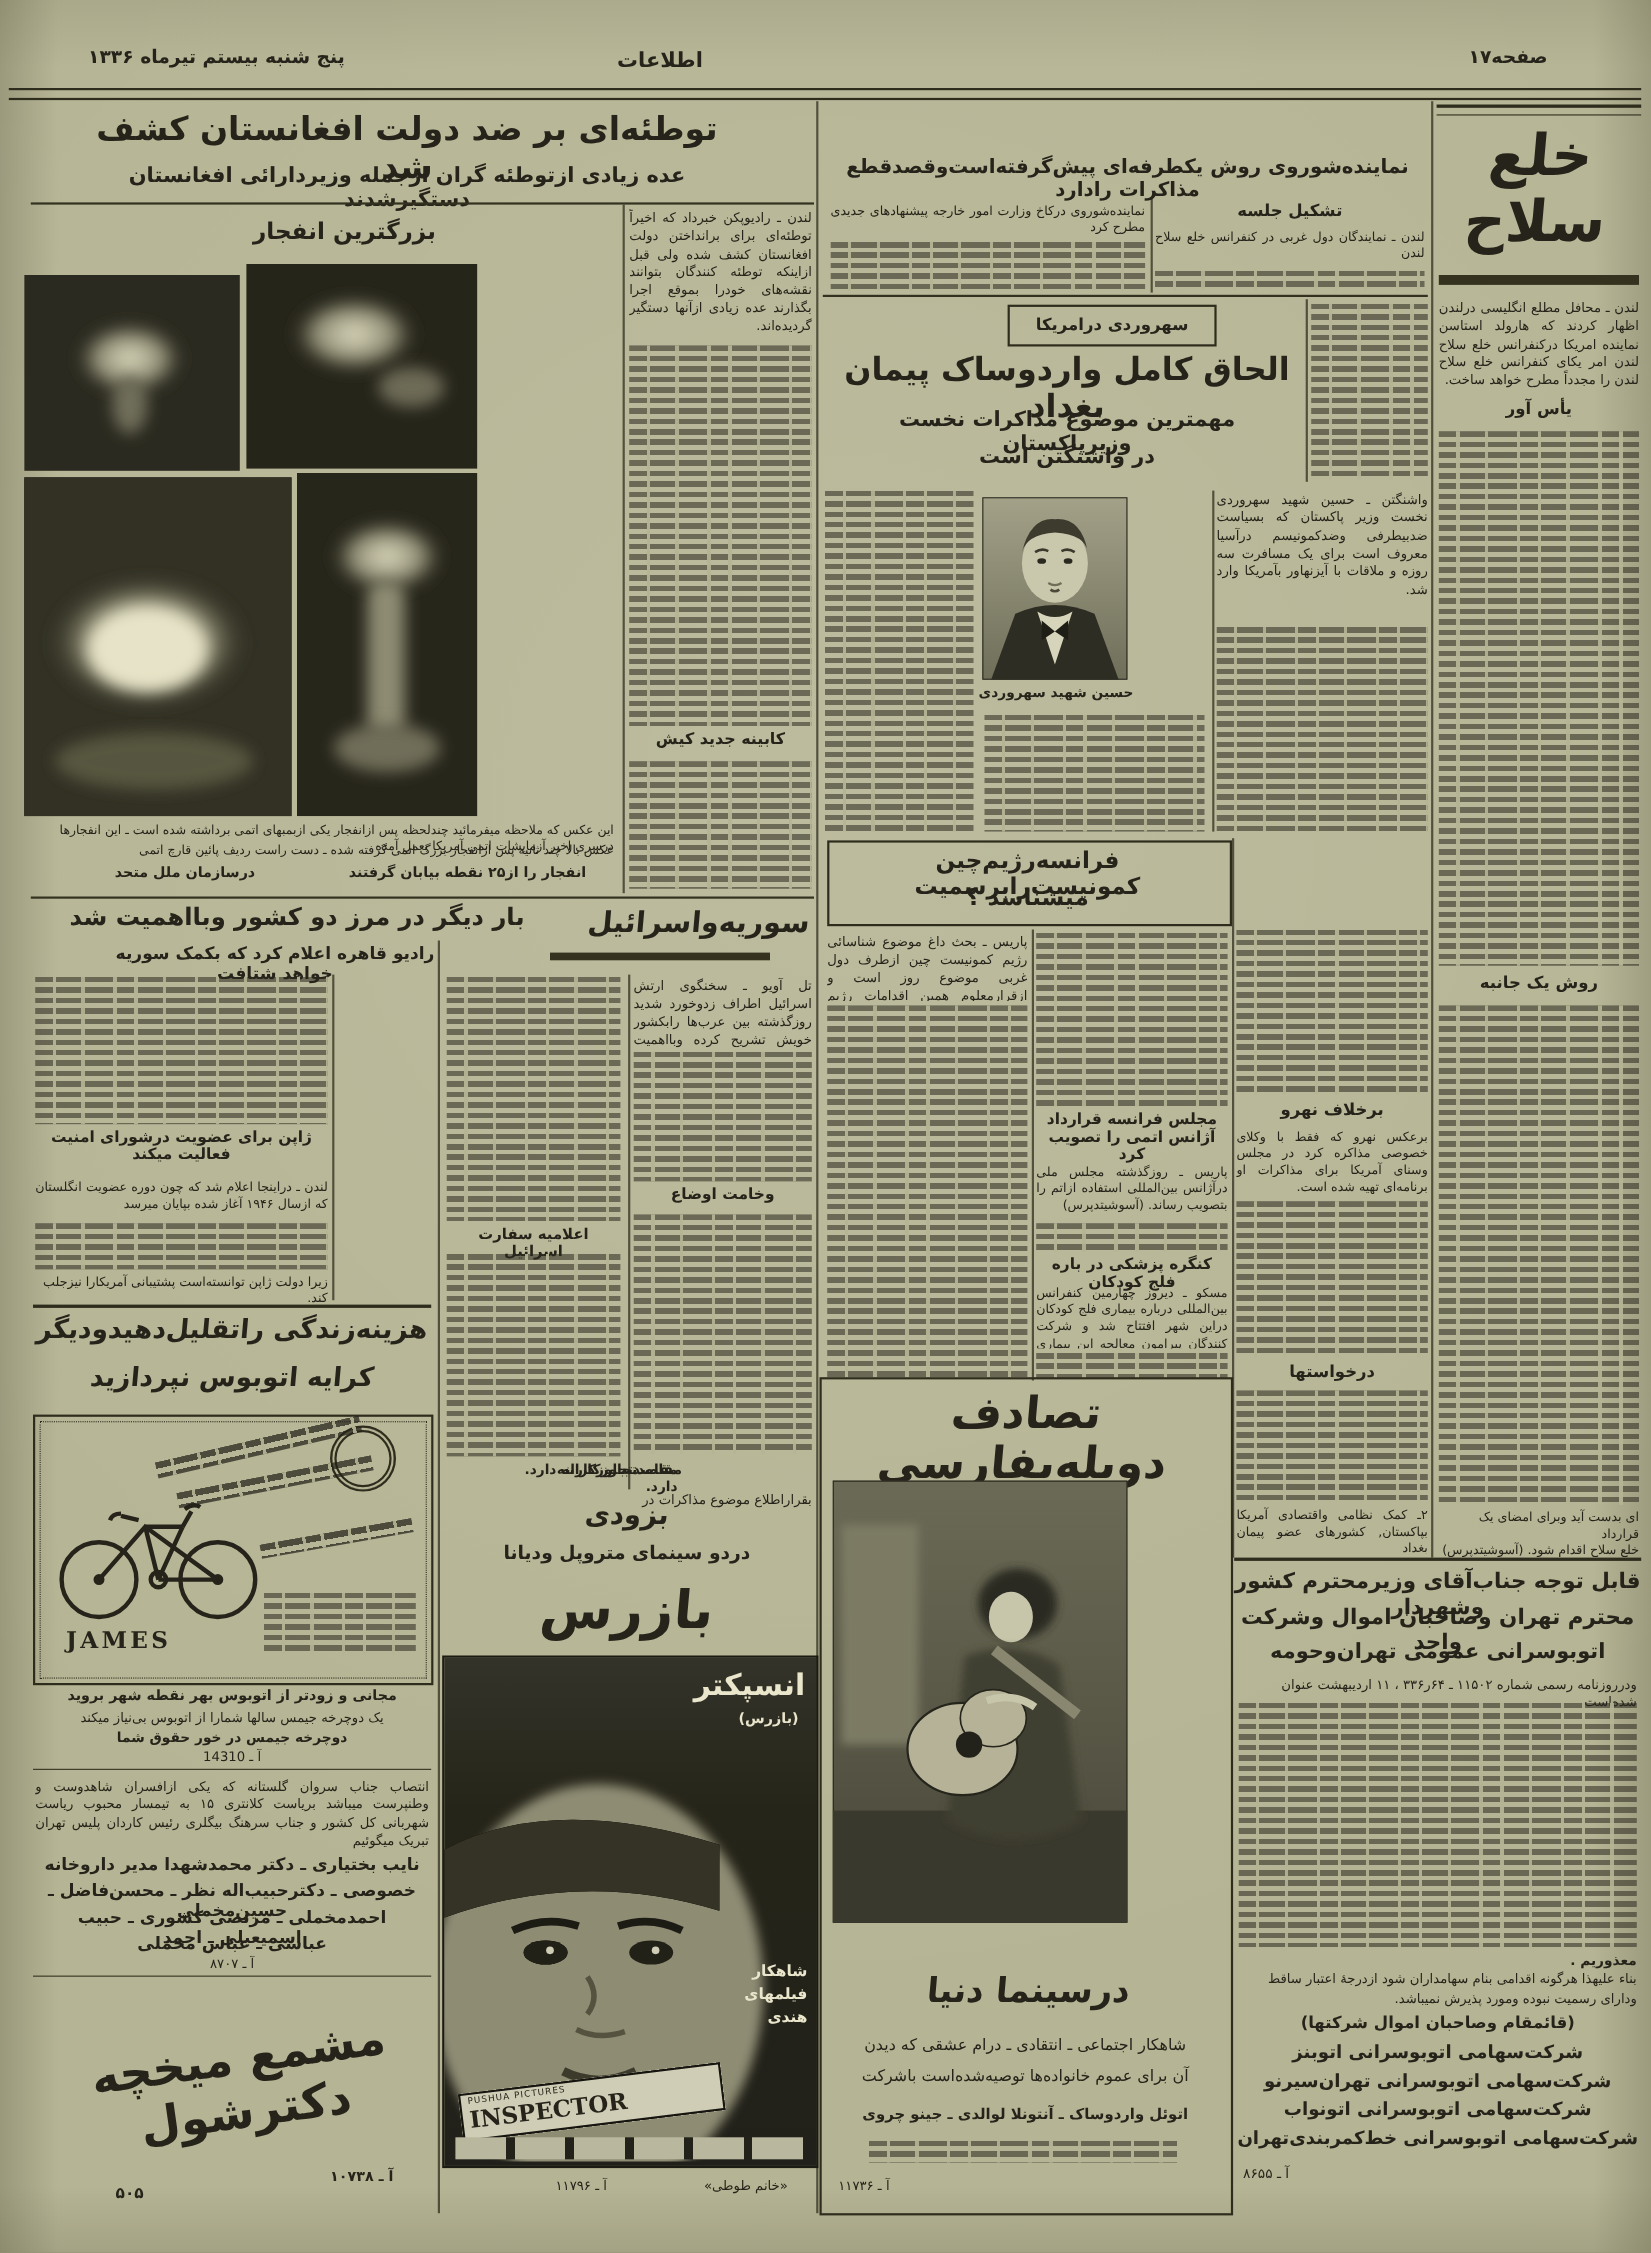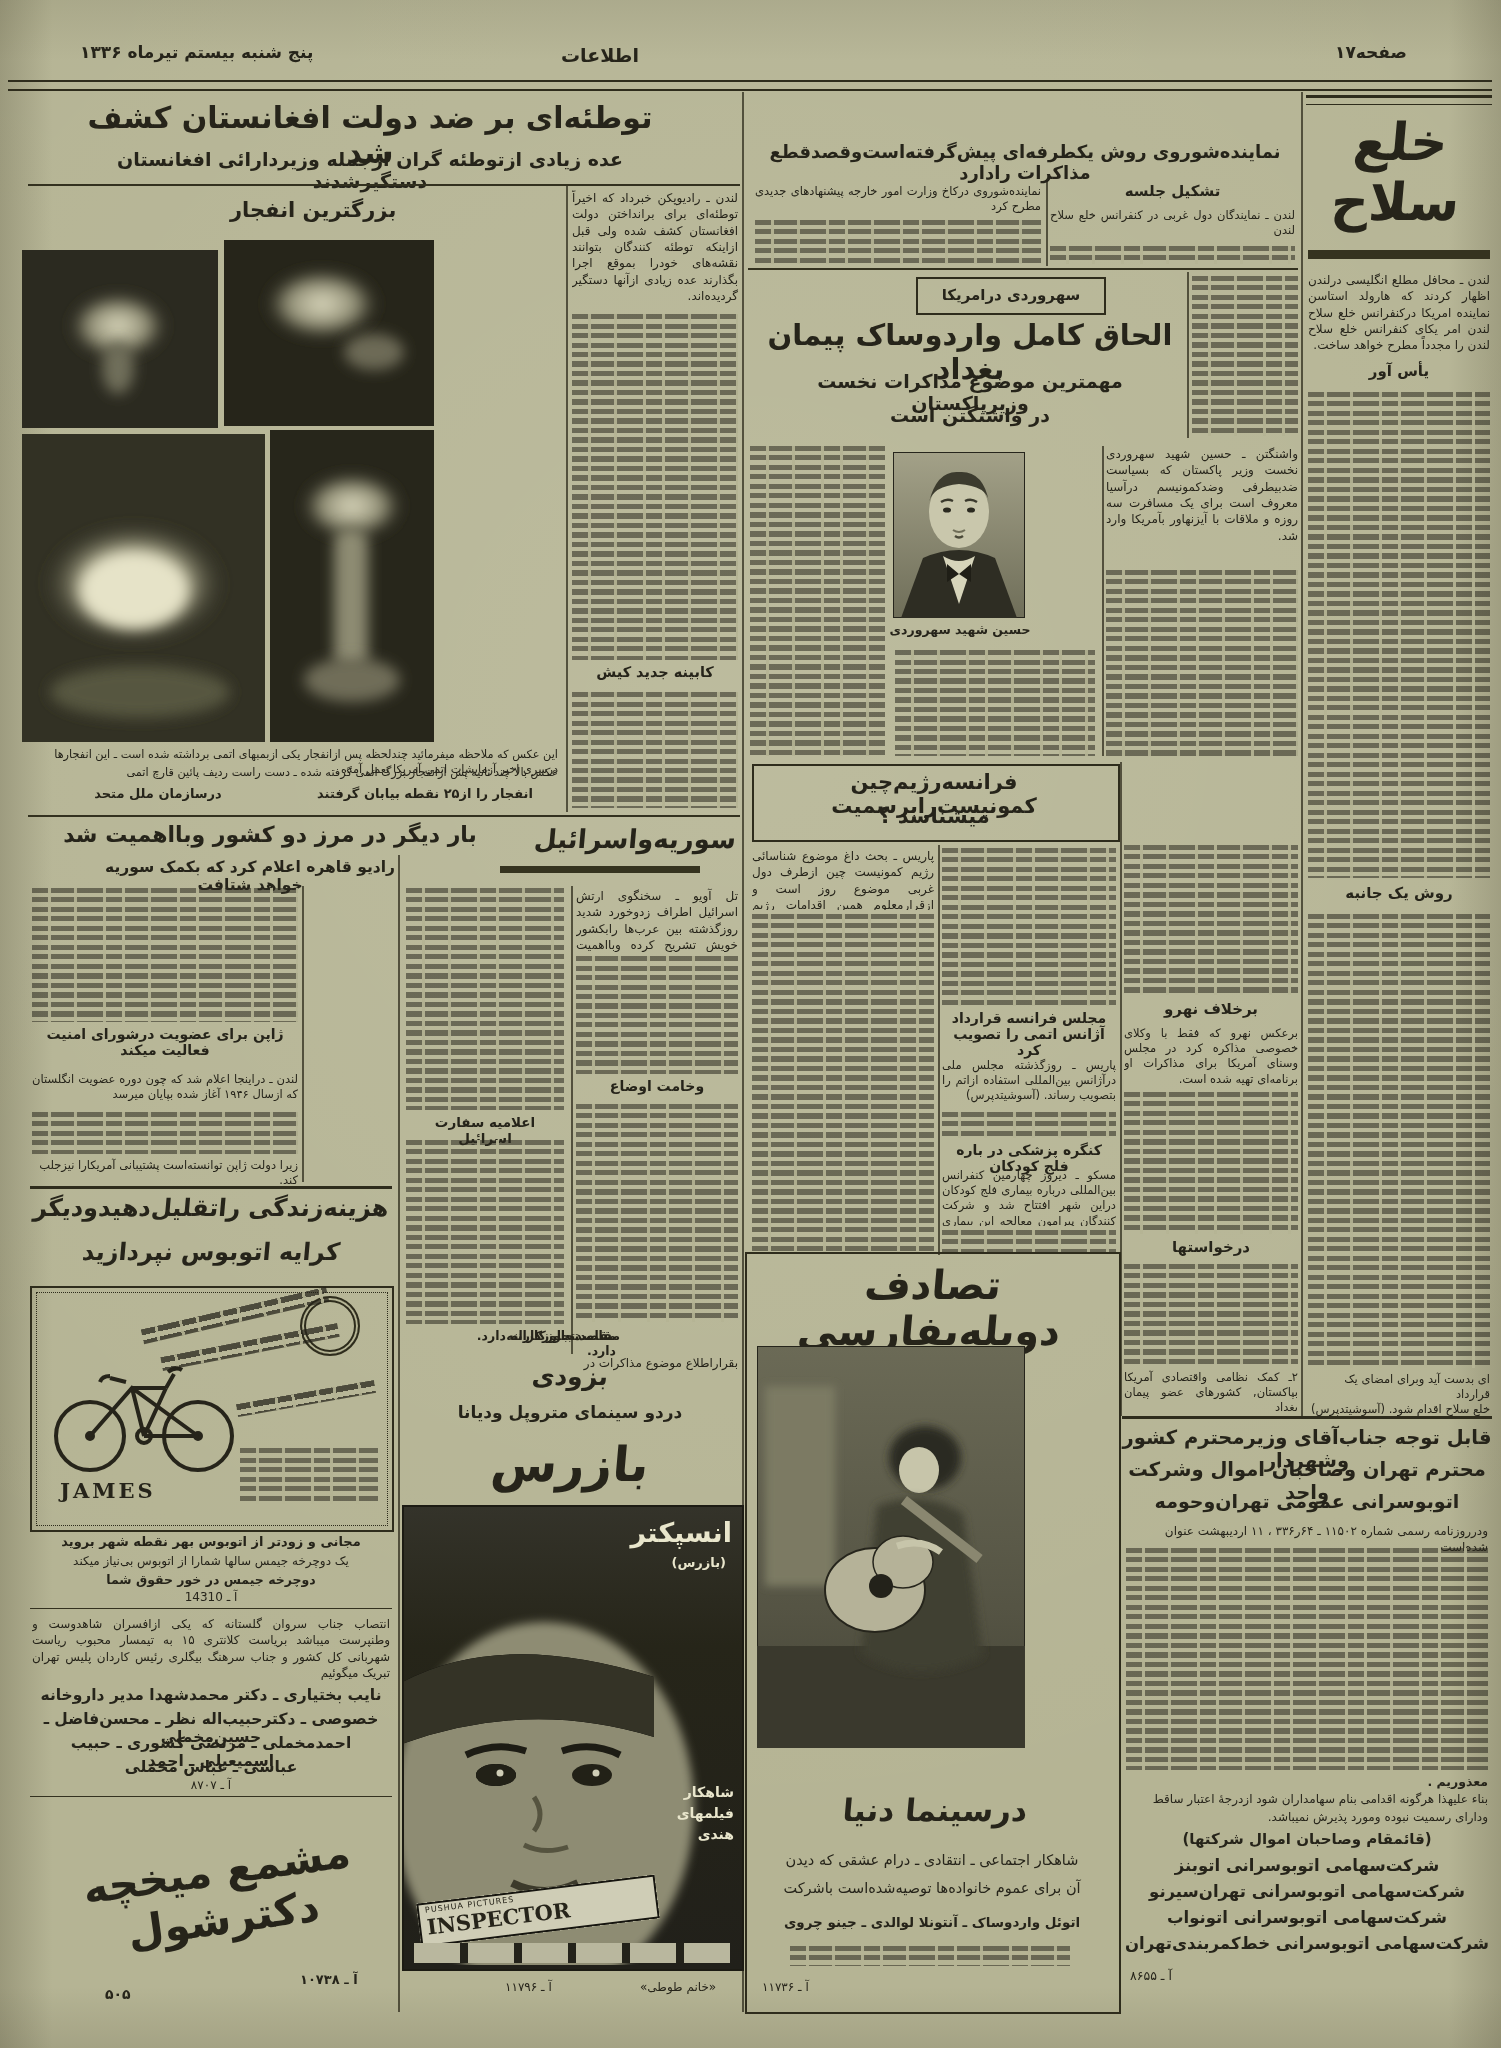--- a/index.html
+++ b/index.html
@@ -167,21 +167,21 @@
       <ellipse cx="112" cy="350" rx="54" ry="38" fill="#e6e3c8" filter="url(#nb)"></ellipse>
       <ellipse cx="118" cy="452" rx="90" ry="26" fill="#57563f" filter="url(#nb)"></ellipse>
       <ellipse cx="330" cy="266" rx="52" ry="34" fill="url(#gl)" filter="url(#nb)"></ellipse>
       <rect x="312" y="288" width="34" height="142" rx="15" fill="#8d8b72" filter="url(#nb)"></rect>
       <ellipse cx="330" cy="440" rx="48" ry="22" fill="#6f6d58" filter="url(#nb)"></ellipse>
     </svg>
   </div>
   <div class="abs t small" style="left:26px;top:748px;width:532px;font-size:11.3px">این عکس که ملاحظه میفرمائید چندلحظه پس ازانفجار یکی ازبمبهای اتمی برداشته شده است ـ این انفجارها درسری اخیر آزمایشات اتمی آمریکا بعمل آمده</div>
   <div class="abs t small" style="left:26px;top:766px;width:532px;font-size:11.3px">عکس بالا چند ثانیه پس ازانفجار بزرگ اتمی گرفته شده ـ دست راست ردیف پائین قارچ اتمی</div>
   <div class="abs t b" style="left:300px;top:786px;width:250px;font-size:13px;text-align:center">انفجار را از۲۵ نقطه بیابان گرفتند</div>
-  <div class="abs t b" style="left:68px;top:786px;width:180px;font-size:13px;text-align:center">درسازمان ملل متحد</div>
+  <div class="abs t b" style="left:52px;top:786px;width:180px;font-size:13px;">درسازمان ملل متحد</div>
 
   <div class="abs hr" style="left:28px;top:815px;width:712px"></div>
   <div class="abs t b skew" style="left:496px;top:824px;width:240px;font-size:26px">سوریه‌واسرائیل</div>
   <div class="abs" style="left:500px;top:866px;width:200px;height:7px;background:#35331f"></div>
   <div class="abs t b c" style="left:50px;top:822px;width:440px;font-size:22px">بار دیگر در مرز دو کشور وبااهمیت شد</div>
   <div class="abs t b c" style="left:80px;top:858px;width:340px;font-size:15.5px">رادیو قاهره اعلام کرد که بکمک سوریه خواهد شتافت</div>
 
   <div class="abs t p j small" style="left:576px;top:888px;width:162px;height:64px;overflow:hidden">تل آویو ـ سخنگوی ارتش اسرائیل اطراف زدوخورد شدید روزگذشته بین عرب‌ها رابکشور خویش تشریح کرده وبااهمیت فوق‌العاده تلقی کرد.</div>
   <div class="abs fill" style="left:576px;top:956px;width:162px;height:118px"></div>
   <div class="abs t b c" style="left:582px;top:1078px;width:150px;font-size:14px">وخامت اوضاع</div>

